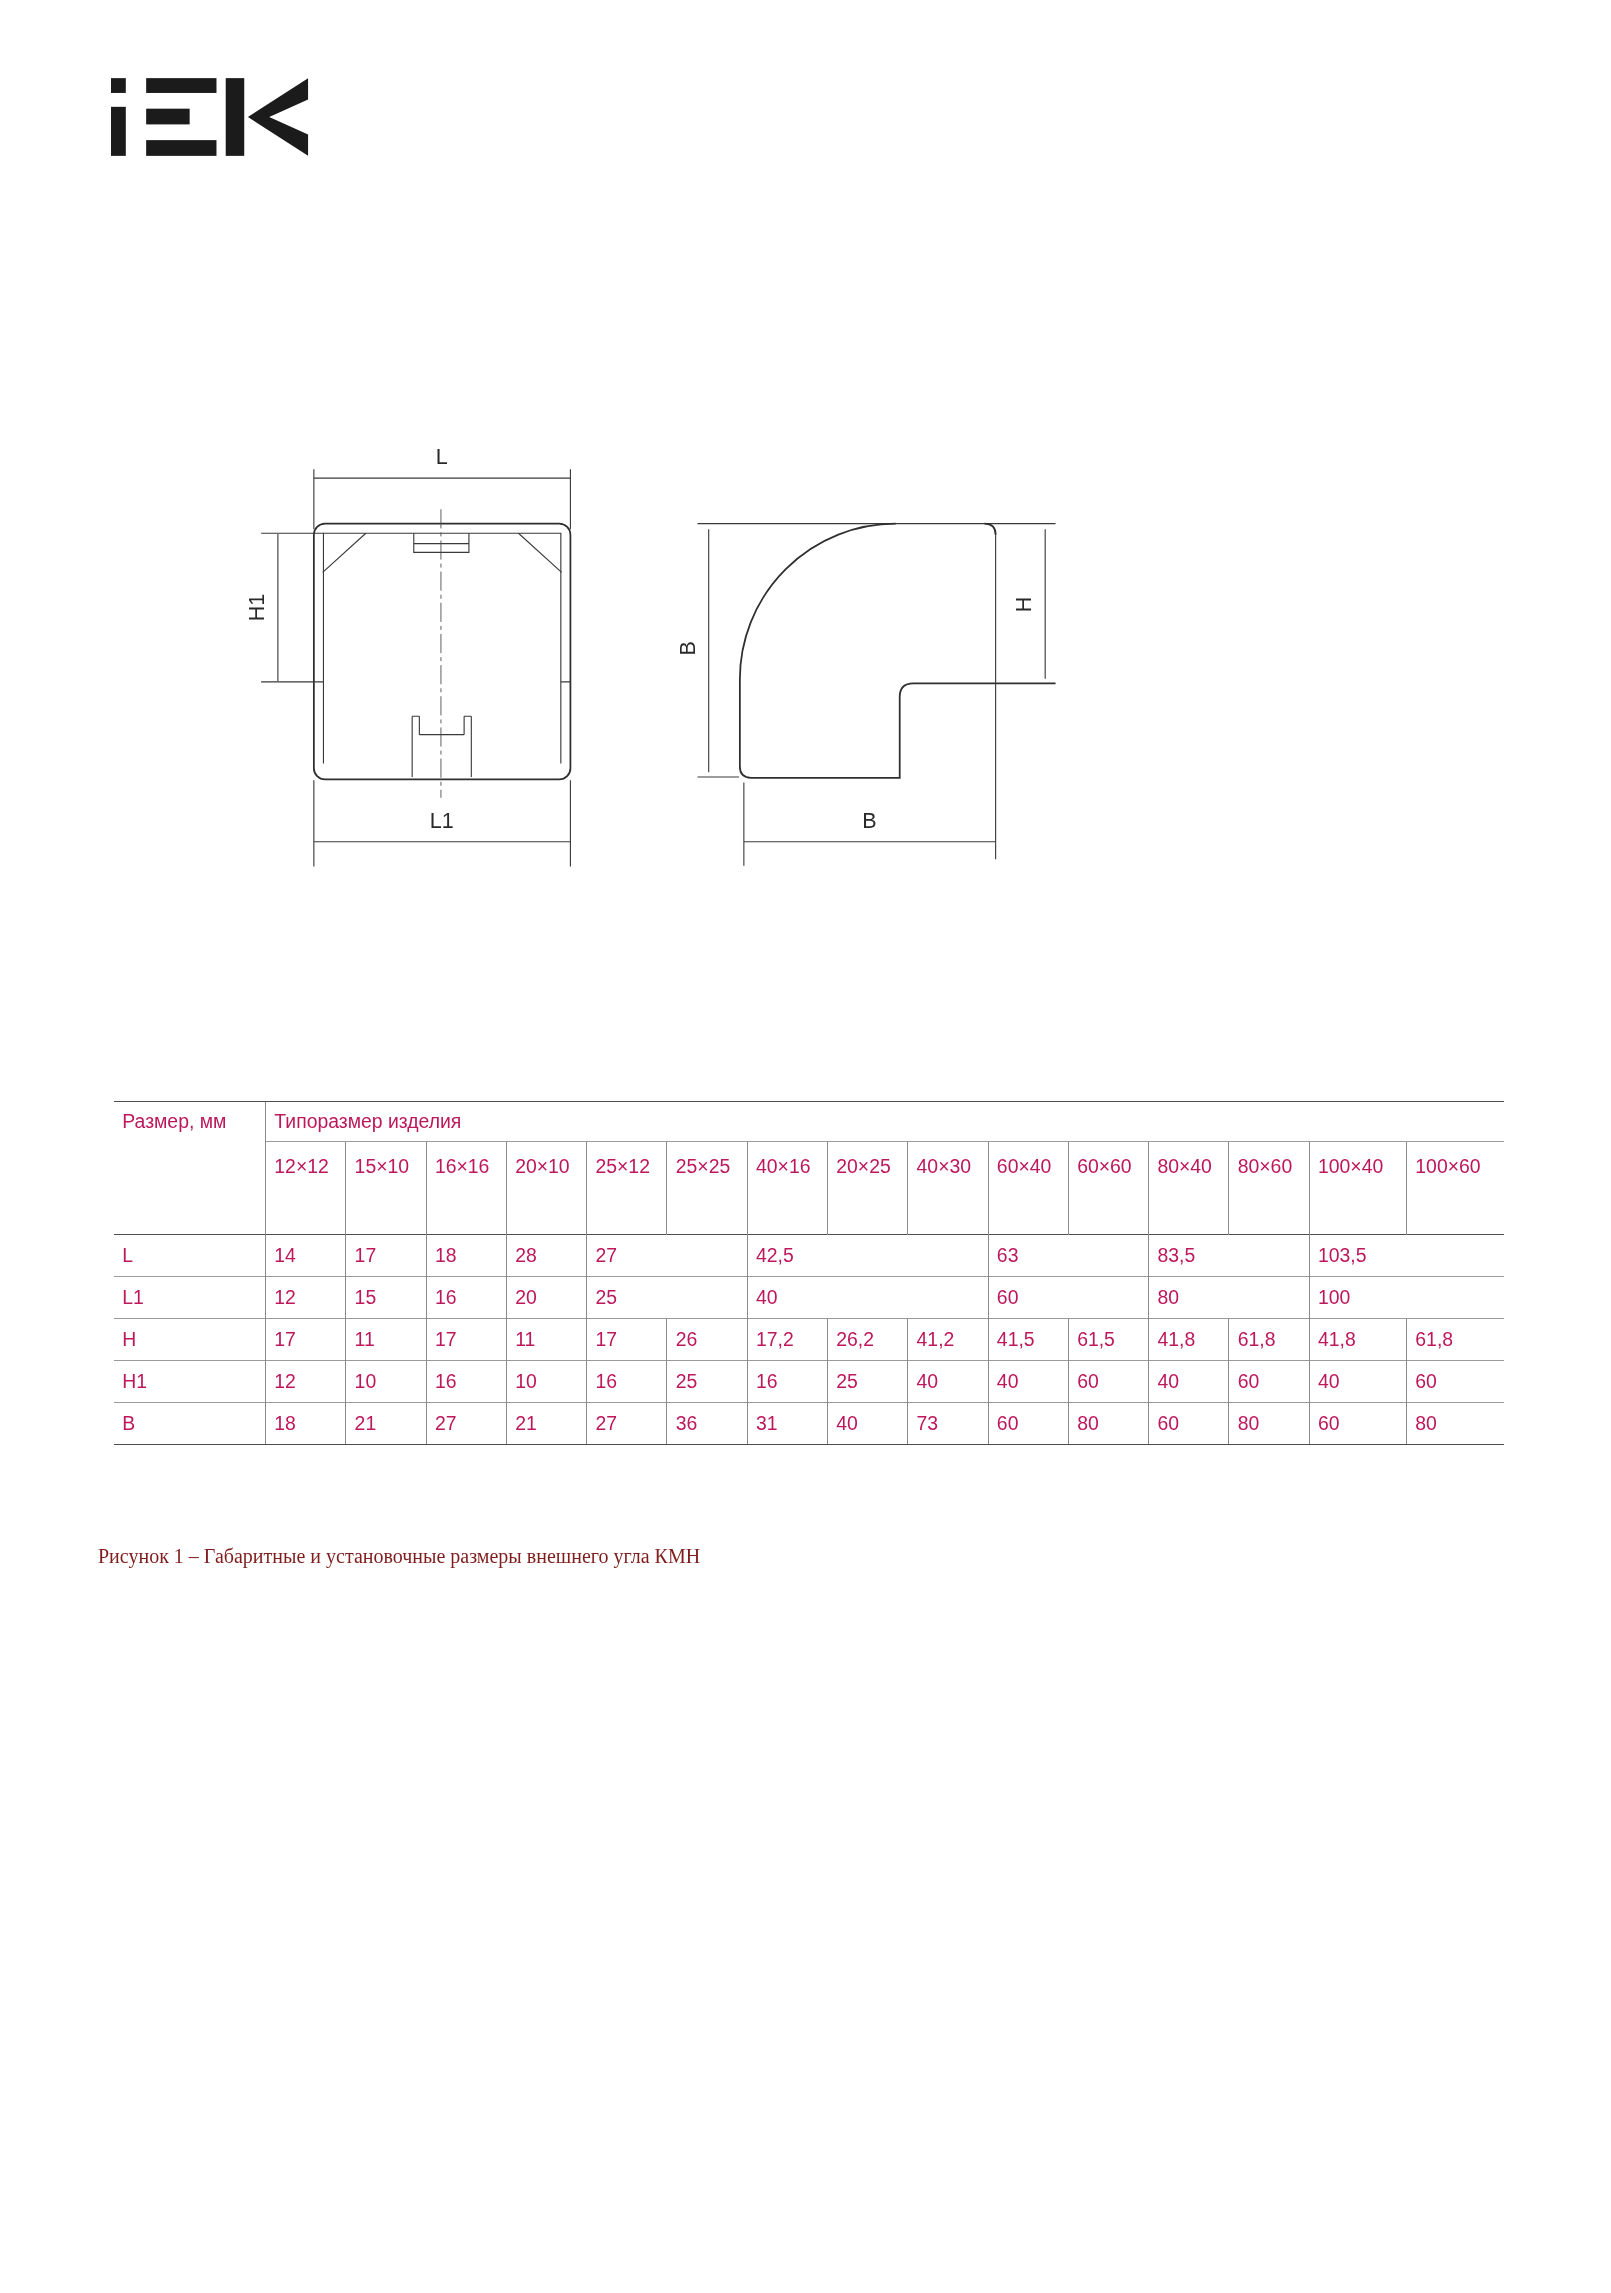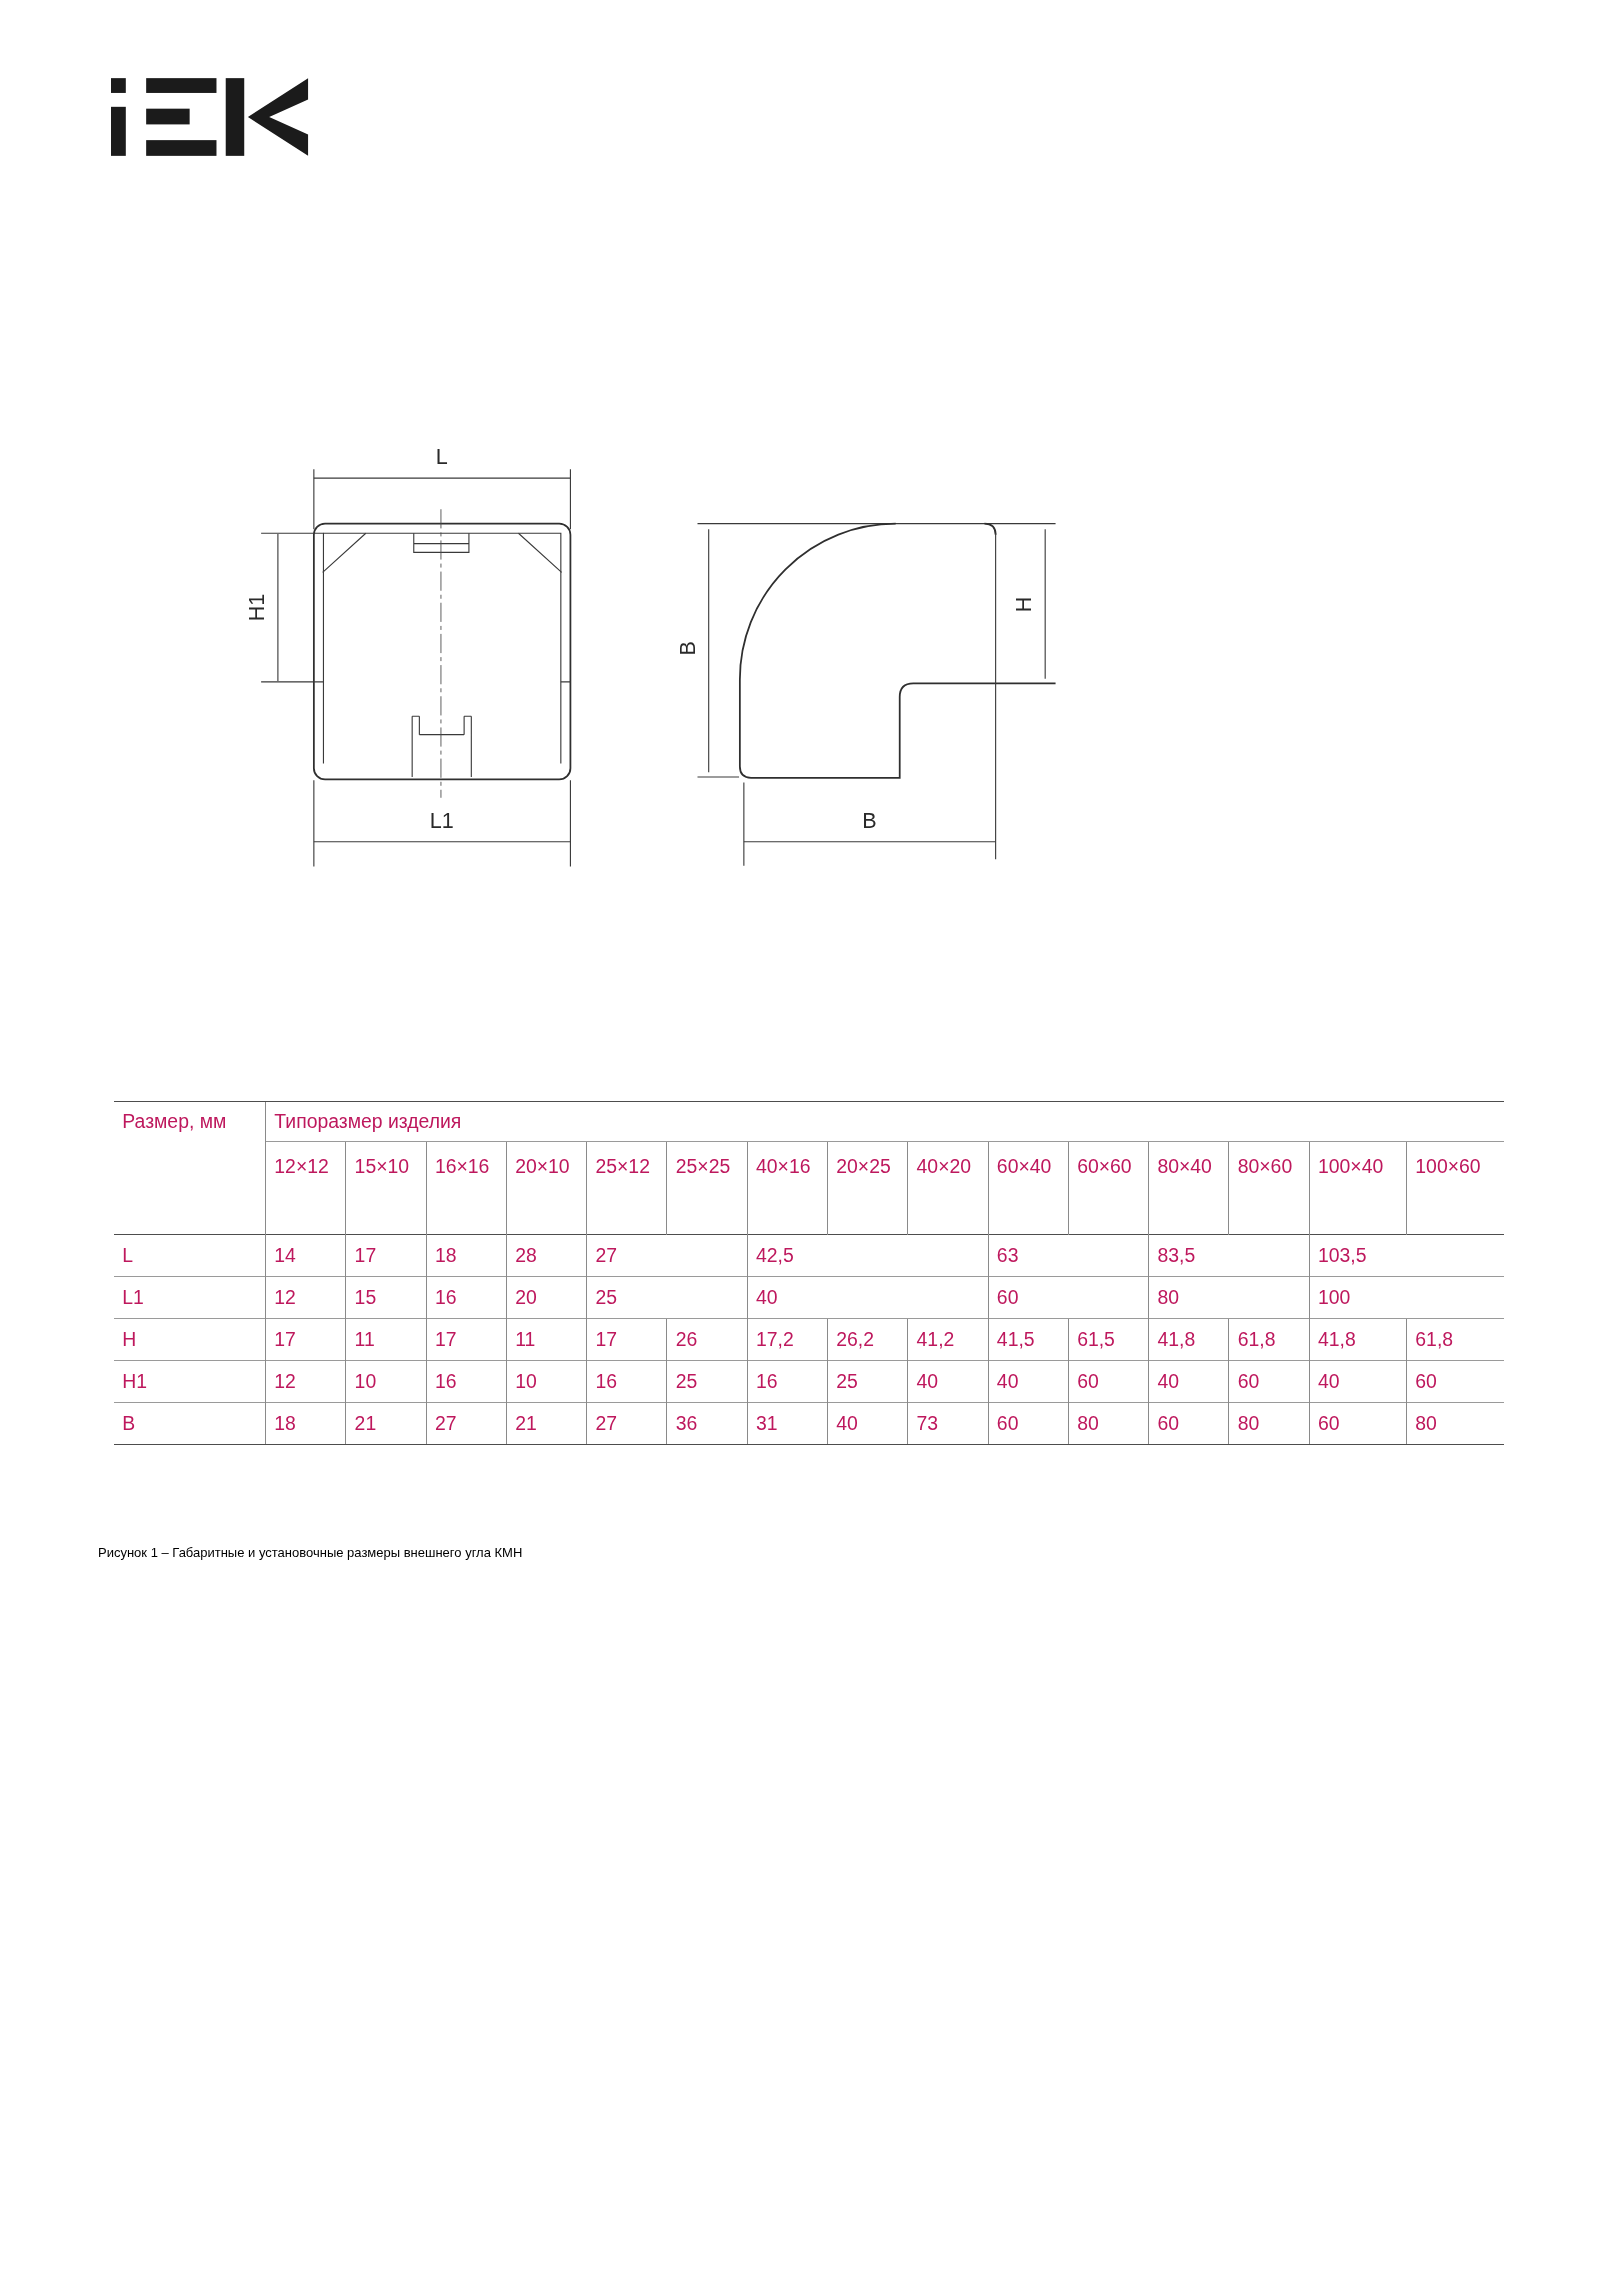--- a/index.html
+++ b/index.html
@@ -39,21 +39,21 @@
   table.spec tr.hdr2 th {
     height:79px; vertical-align:top; padding-top:13px;
     border-top:0.9px solid #9a9a9a;
   }
   table.spec tr.data td, table.spec tr.data th { height:41px; border-top:0.9px solid #9a9a9a; }
   table.spec tr.first-data td, table.spec tr.first-data th { border-top:1.8px solid #4d4d4d; }
   table.spec tr.data:last-child td, table.spec tr.data:last-child th { border-bottom:1.8px solid #4d4d4d; }
 
   .caption {
     position:absolute; left:98px; top:1545px;
-    font-size:13px; color:#000000;
+    font-size:20px; color:#7f1d1d;font-family:Liberation Serif, serif;
   }
 </style>
 </head>
 <body>
 
 <svg class="logo" width="198" height="78" viewBox="0 0 214 84" role="img" aria-label="IEK">
   <g fill="#1b1b1b">
     <rect x="0" y="0" width="16" height="16"></rect>
     <rect x="0" y="31" width="16" height="53"></rect>
     <rect x="38" y="0" width="76" height="16"></rect>
@@ -144,21 +144,21 @@
     </tr>
     <tr class="hdr2" id="sizes-row">
         <th>12×12</th>
         <th>15×10</th>
         <th>16×16</th>
         <th>20×10</th>
         <th>25×12</th>
         <th>25×25</th>
         <th>40×16</th>
         <th>20×25</th>
-        <th>40×20</th>
+        <th>40×30</th>
         <th>60×40</th>
         <th>60×60</th>
         <th>80×40</th>
         <th>80×60</th>
         <th>100×40</th>
         <th>100×60</th>
       </tr>
   </thead>
   <tbody id="table-body">
       <tr class="data first-data">

